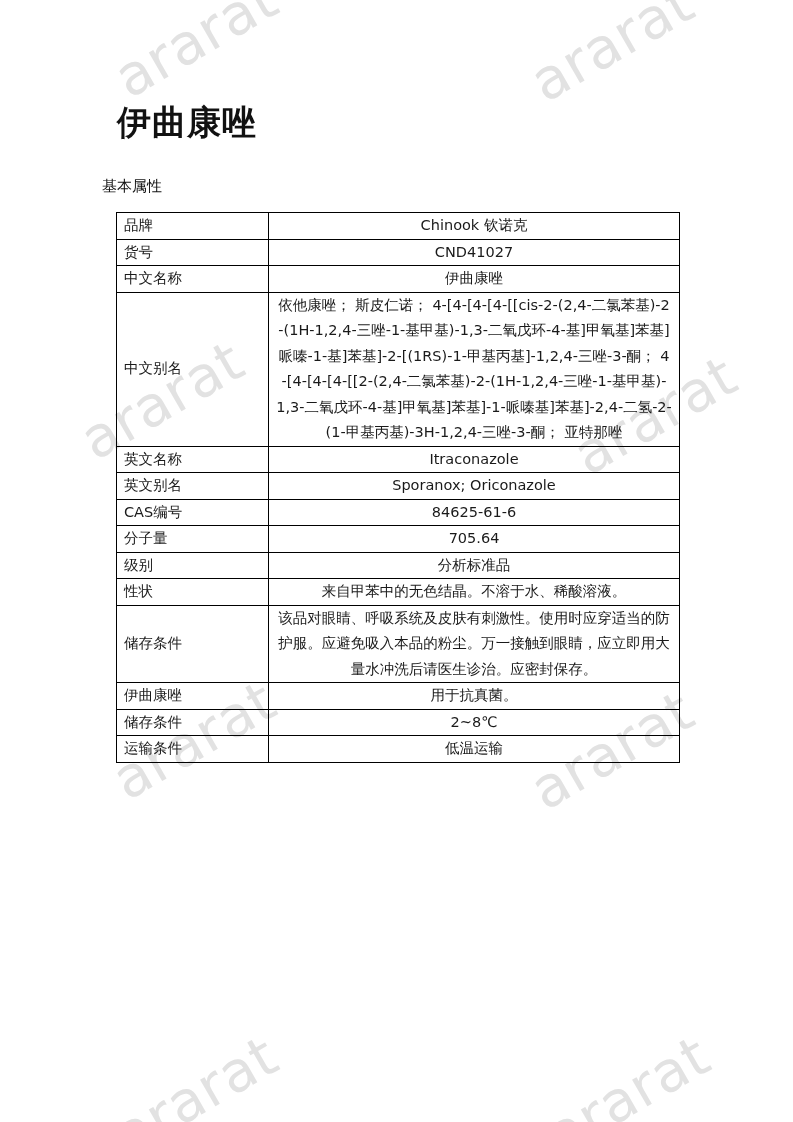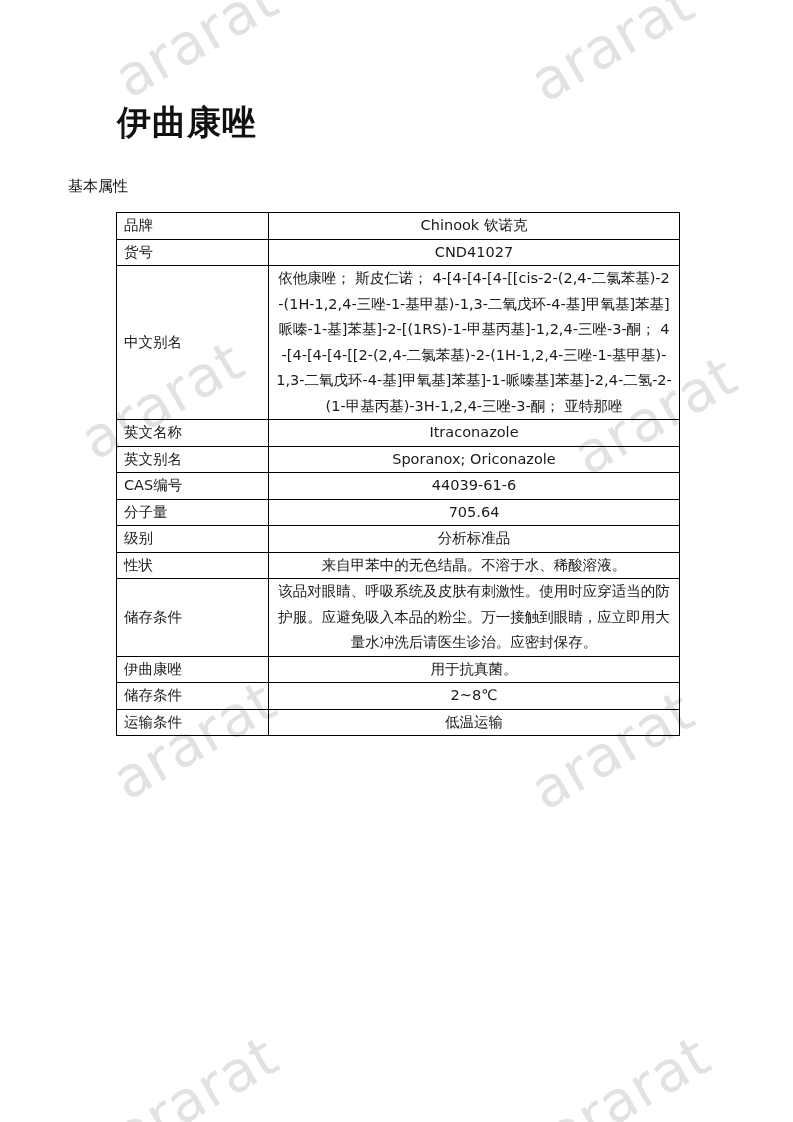--- a/index.html
+++ b/index.html
@@ -31,21 +31,21 @@
     z-index: 1;
   }
   .page-title {
     margin: 100px 0 0 117px;
     font-size: 34px;
     font-weight: 700;
     letter-spacing: 1px;
     color: #111;
   }
   .section-heading {
-    margin: 31px 0 0 68px;
+    margin: 31px 0 0 102px;
     font-size: 15px;
     font-weight: 400;
     color: #111;
   }
   table.props {
     border-collapse: collapse;
     table-layout: fixed;
     margin: 16px 0 0 116px;
     width: 564px;
   }
@@ -81,34 +81,38 @@
     <tbody>
       <tr>
         <td class="cell-label">品牌</td>
         <td class="cell-value">Chinook 钦诺克</td>
       </tr>
       <tr>
         <td class="cell-label">货号</td>
         <td class="cell-value">CND41027</td>
       </tr>
       <tr>
+        <td class="cell-label">中文名称</td>
+        <td class="cell-value">伊曲康唑</td>
+      </tr>
+      <tr>
         <td class="cell-label">中文别名</td>
         <td class="cell-value">依他康唑； 斯皮仁诺； 4-[4-[4-[4-[[cis-2-(2,4-二氯苯基)-2-(1H-1,2,4-三唑-1-基甲基)-1,3-二氧戊环-4-基]甲氧基]苯基]哌嗪-1-基]苯基]-2-[(1RS)-1-甲基丙基]-1,2,4-三唑-3-酮； 4-[4-[4-[4-[[2-(2,4-二氯苯基)-2-(1H-1,2,4-三唑-1-基甲基)-1,3-二氧戊环-4-基]甲氧基]苯基]-1-哌嗪基]苯基]-2,4-二氢-2-(1-甲基丙基)-3H-1,2,4-三唑-3-酮； 亚特那唑</td>
       </tr>
       <tr>
         <td class="cell-label">英文名称</td>
         <td class="cell-value">Itraconazole</td>
       </tr>
       <tr>
         <td class="cell-label">英文别名</td>
         <td class="cell-value">Sporanox; Oriconazole</td>
       </tr>
       <tr>
         <td class="cell-label">CAS编号</td>
-        <td class="cell-value">44039-61-6</td>
+        <td class="cell-value">84625-61-6</td>
       </tr>
       <tr>
         <td class="cell-label">分子量</td>
         <td class="cell-value">705.64</td>
       </tr>
       <tr>
         <td class="cell-label">级别</td>
         <td class="cell-value">分析标准品</td>
       </tr>
       <tr>

